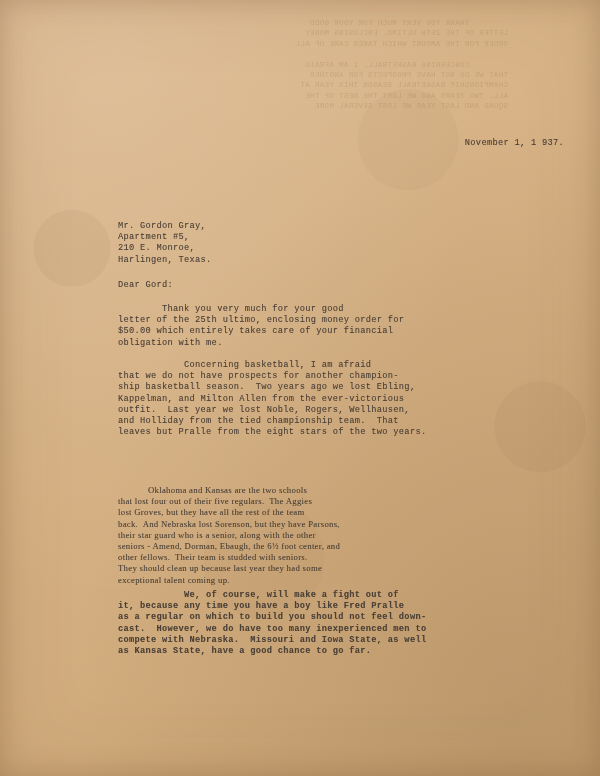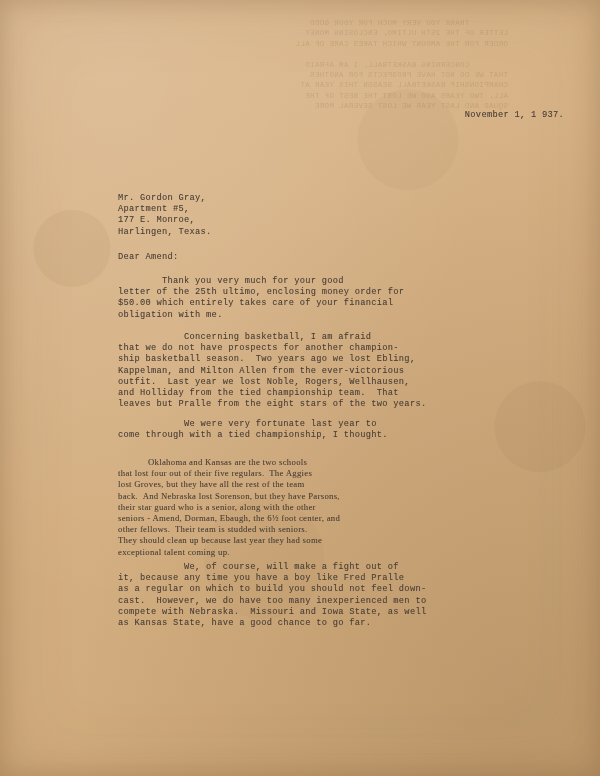--- a/index.html
+++ b/index.html
@@ -74,32 +74,33 @@
     font-family: "Liberation Mono", monospace;
     font-size: 8.6px;
     line-height: 11.2px;
     letter-spacing: 0.35px;
   }
 
   .blk {
     position: absolute;
     white-space: pre;
     text-shadow: 0.25px 0.25px 0 rgba(70,55,38,0.30);
+    margin-top: 28px;
   }
 
   #date-line      { right: 36px; top: 110px; text-align: right; }
   #addressee      { left: 118px; top: 193px; }
   #salutation     { left: 118px; top: 252px; }
 
   .para           { left: 118px; }
   #para-1         { top: 276px; }
   #para-2         { top: 332px; }
   #para-3         { top: 419px; }
   #para-4         { top: 457px; font-family: Liberation Serif, serif; }
-  #para-5         { top: 562px; }
+  #para-5         { top: 562px; font-weight: bold; }
 </style>
 </head>
 <body>
 
 <div id="page">
 
   <div id="paper-grain"></div>
 
   <div id="bleedthrough">        THANK YOU VERY MUCH FOR YOUR GOOD
 LETTER OF THE 25TH ULTIMO, ENCLOSING MONEY
@@ -110,40 +111,38 @@
 CHAMPIONSHIP BASKETBALL SEASON THIS YEAR AT
 ALL, TWO YEARS AGO WE LOST THE BEST OF THE
 SQUAD AND LAST YEAR WE LOST SEVERAL MORE</div>
 
   <div id="typed">
 
     <div class="blk" id="date-line">November 1, 1 937.</div>
 
     <div class="blk" id="addressee">Mr. Gordon Gray,
 Apartment #5,
-177 E. Monroe,
+210 E. Monroe,
 Harlingen, Texas.</div>
 
-    <div class="blk" id="salutation">Dear Amend:</div>
+    <div class="blk" id="salutation">Dear Gord:</div>
 
     <div class="blk para" id="para-1">        Thank you very much for your good
 letter of the 25th ultimo, enclosing money order for
 $50.00 which entirely takes care of your financial
 obligation with me.</div>
 
     <div class="blk para" id="para-2">            Concerning basketball, I am afraid
 that we do not have prospects for another champion-
 ship basketball season.  Two years ago we lost Ebling,
 Kappelman, and Milton Allen from the ever-victorious
 outfit.  Last year we lost Noble, Rogers, Wellhausen,
 and Holliday from the tied championship team.  That
 leaves but Pralle from the eight stars of the two years.</div>
 
-    <div class="blk para" id="para-3">            We were very fortunate last year to
-come through with a tied championship, I thought.</div>
 
     <div class="blk para" id="para-4">            Oklahoma and Kansas are the two schools
 that lost four out of their five regulars.  The Aggies
 lost Groves, but they have all the rest of the team
 back.  And Nebraska lost Sorenson, but they have Parsons,
 their star guard who is a senior, along with the other
 seniors - Amend, Dorman, Ebaugh, the 6½ foot center, and
 other fellows.  Their team is studded with seniors.
 They should clean up because last year they had some
 exceptional talent coming up.</div>

